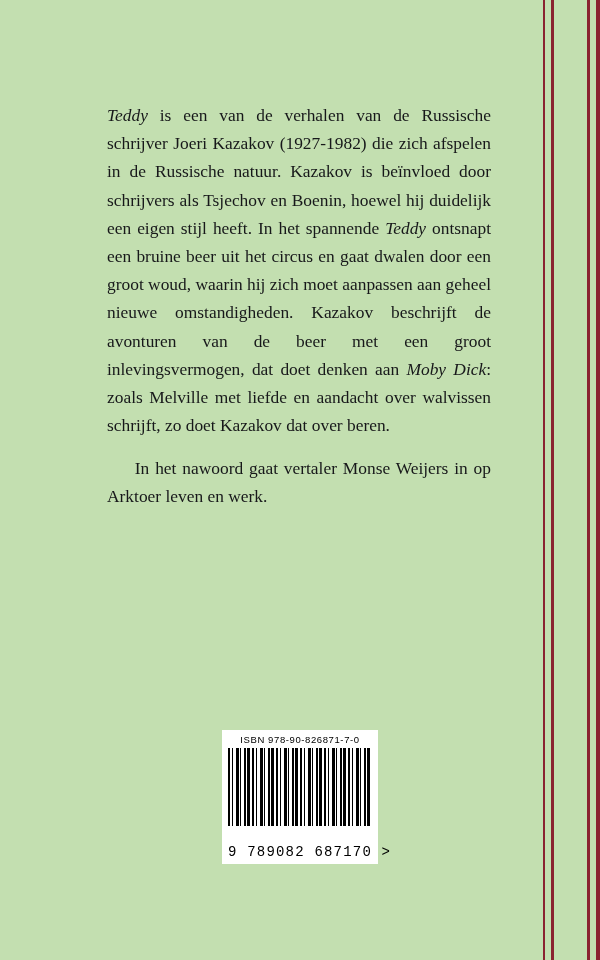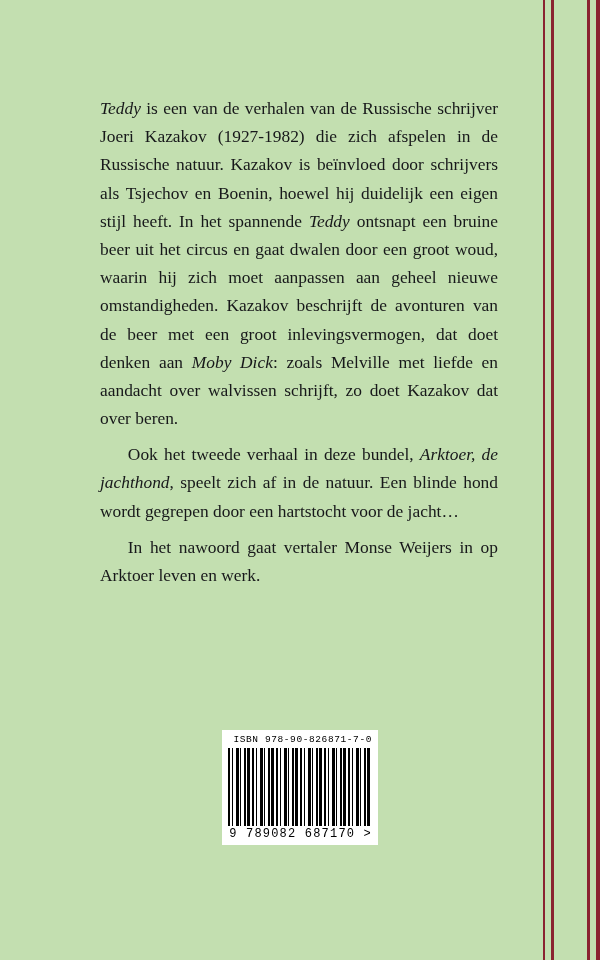--- a/index.html
+++ b/index.html
@@ -46,78 +46,77 @@
     top: 86px;
     width: 414px;
     font-size: 17.4px;
     line-height: 1.62;
     color: #17181a;
     text-align: justify;
     text-justify: inter-word;
     hyphens: manual;
   }
   .blurb p {
-    margin: 8px;
+    margin: 15px;
   }
   .blurb p + p {
     text-indent: 1.6em;
   }
   .blurb i {
     font-style: italic;
   }
 
   .barcode-block {
     position: absolute;
     left: 222px;
     top: 730px;
     width: 156px;
     background: #ffffff;
     padding: 4px 6px 4px 6px;
     box-sizing: border-box;
   }
   .isbn-text {
-    font-family: Liberation Mono, monospace;
+    font-family: Liberation Sans, sans-serif;
     font-size: 9.5px;
     letter-spacing: 0.6px;
     color: #000;
-    text-align: right;
+    text-align: center;
     margin-bottom: 3px;
     white-space: nowrap;
   }
   .bars {
     height: 78px;
     width: 100%;
     background-image: repeating-linear-gradient(
       to right,
       #000 0px, #000 2px, #fff 2px, #fff 4px,
       #000 4px, #000 5px, #fff 5px, #fff 8px,
       #000 8px, #000 11px, #fff 11px, #fff 12px,
       #000 12px, #000 13px, #fff 13px, #fff 16px,
       #000 16px, #000 18px, #fff 18px, #fff 19px,
       #000 19px, #000 22px, #fff 22px, #fff 24px
     );
   }
   .barcode-digits {
     font-family: "Liberation Mono", monospace;
-    font-size: 12px;
+    font-size: 14px;
     letter-spacing: 1.2px;
     color: #000;
     text-align: right;
-    margin-top: 1px;
+    margin-top: 18px;
     white-space: nowrap;
   }
 </style>
 </head>
 <body>
 
 <div class="book-back">
 
   <div class="blurb">
     <p><i>Teddy</i><span> is een van de verhalen van de Russische schrijver Joeri Kazakov (1927-1982) die zich afspelen in de Russische natuur. Kazakov is beïnvloed door schrijvers als Tsjechov en Boenin, hoewel hij duidelijk een eigen stijl heeft. In het spannende </span><i>Teddy</i><span> ontsnapt een bruine beer uit het circus en gaat dwalen door een groot woud, waarin hij zich moet aanpassen aan geheel nieuwe omstandigheden. Kazakov beschrijft de avonturen van de beer met een groot inlevingsvermogen, dat doet denken aan </span><i>Moby Dick</i><span>: zoals Melville met liefde en aandacht over walvissen schrijft, zo doet Kazakov dat over beren.</span></p>
-    <p><span>Ook het tweede verhaal in deze bundel, </span><i>Arktoer, de jachthond</i><span>, speelt zich af in de natuur. Een blinde hond wordt gegrepen door een hartstocht voor de jacht…</span></p>
     <p><span>In het nawoord gaat vertaler Monse Weijers in op Arktoer leven en werk.</span></p>
   </div>
 
   <div class="barcode-block">
     <div class="isbn-text">ISBN  978-90-826871-7-0</div>
     <div class="bars"></div>
     <div class="barcode-digits">9 789082 687170   &gt;</div>
   </div>
 
   <div class="spine">

